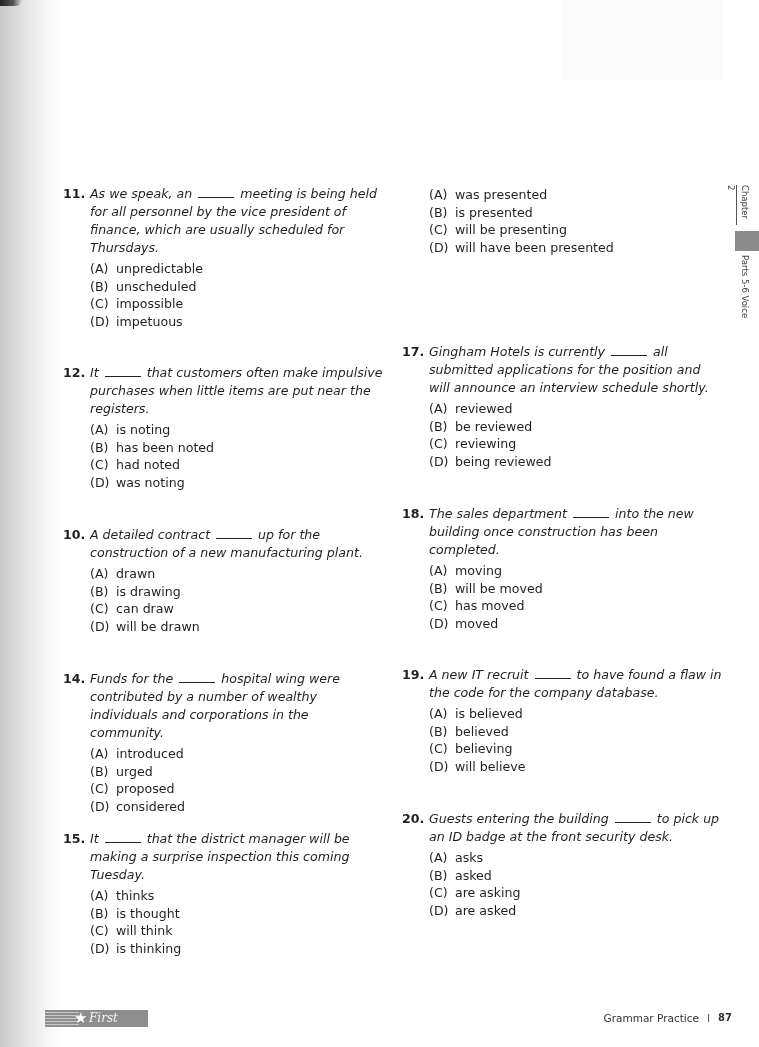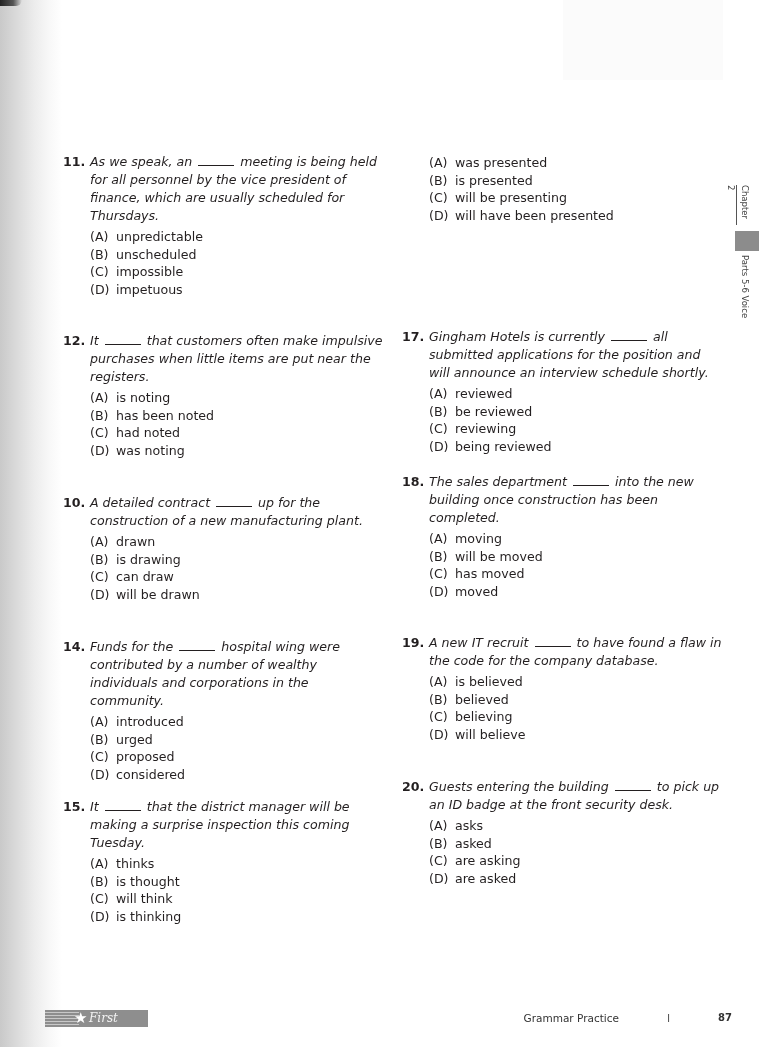--- a/index.html
+++ b/index.html
@@ -18,21 +18,21 @@
       background: linear-gradient(to right, #222 0%, #555 60%, rgba(255,255,255,0) 100%);
       border-bottom-right-radius: 10px;
     }
     .bleed-block {
       position: absolute; left: 563px; top: 0; width: 160px; height: 80px;
       background: #fbfbfb;
     }
     .column { position: absolute; width: 330px; }
     .col-left { left: 63px; top: 153px; }
     .col-right { left: 402px; top: 151px; }
-    .question { position: absolute; left: 0; width: 320px; }
+    .question { position: absolute; left: 0; width: 320px; margin-top: 32px; }
     .q-stem { display: flex; font-size: 12.6px; line-height: 18px; }
     .q-num { width: 27px; flex: none; font-weight: bold; }
     .q-text { flex: 1; font-style: italic; }
     .blank {
       display: inline-block; width: 36px; border-bottom: 1px solid #231f20;
       height: 11px; margin: 0 2px; vertical-align: baseline;
     }
     .options { margin-left: 27px; margin-top: 3px; }
     .option { display: flex; font-size: 12.6px; line-height: 17.7px; }
     .opt-letter { width: 26px; flex: none; }
@@ -63,21 +63,21 @@
     }
     .logo-star {
       position: absolute; left: 29px; top: 0px; font-size: 15px; line-height: 17px; color: #ffffff;
     }
     .logo-text {
       position: absolute; left: 44px; top: 0; line-height: 17px;
       font-family: "DejaVu Serif", serif; font-style: italic; font-size: 12px; color: #f2f2f2;
     }
     .footer-right {
       position: absolute; right: 27px; top: 1010px; font-size: 10.5px; color: #333; line-height: 16px;
-      display: flex; align-items: flex-end; gap: 40px;
+      display: flex; align-items: flex-end;
     }
     .footer-sep { margin: 0 8px; color: #555; }
     .page-num { font-weight: bold; font-size: 10px; }
   </style>
 </head>
 <body>
 
 <div class="spine-shadow"></div>
 <div class="spine-corner"></div>
 <div class="bleed-block"></div>
@@ -224,21 +224,21 @@
           <span class="opt-letter">(C)</span>
           <span>will be presenting</span>
         </div>
       <div class="option">
           <span class="opt-letter">(D)</span>
           <span>will have been presented</span>
         </div>
     </div>
   </div>
 
-  <div class="question" style="top:177px">
+  <div class="question" style="top:160px">
     <div class="q-stem">
       <span class="q-num">17.</span>
       <span class="q-text"><span>Gingham Hotels is currently</span> <span class="blank"></span> <span>all submitted applications for the position and will announce an interview schedule shortly.</span></span>
     </div>
     <div class="options">
       <div class="option">
           <span class="opt-letter">(A)</span>
           <span>reviewed</span>
         </div>
       <div class="option">

